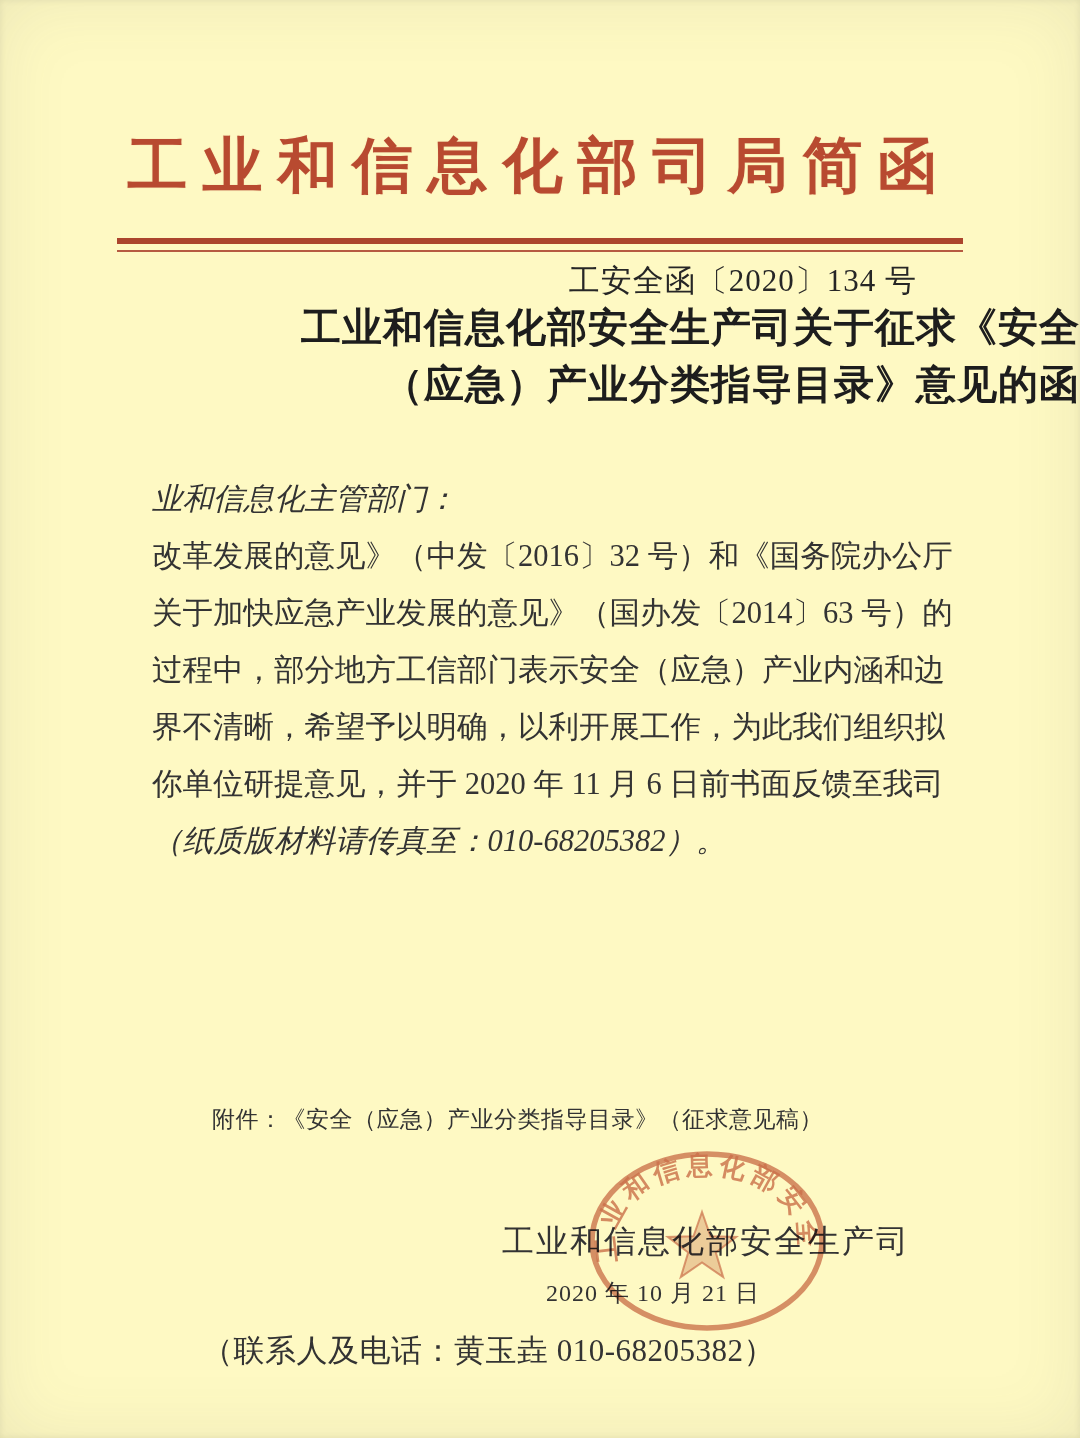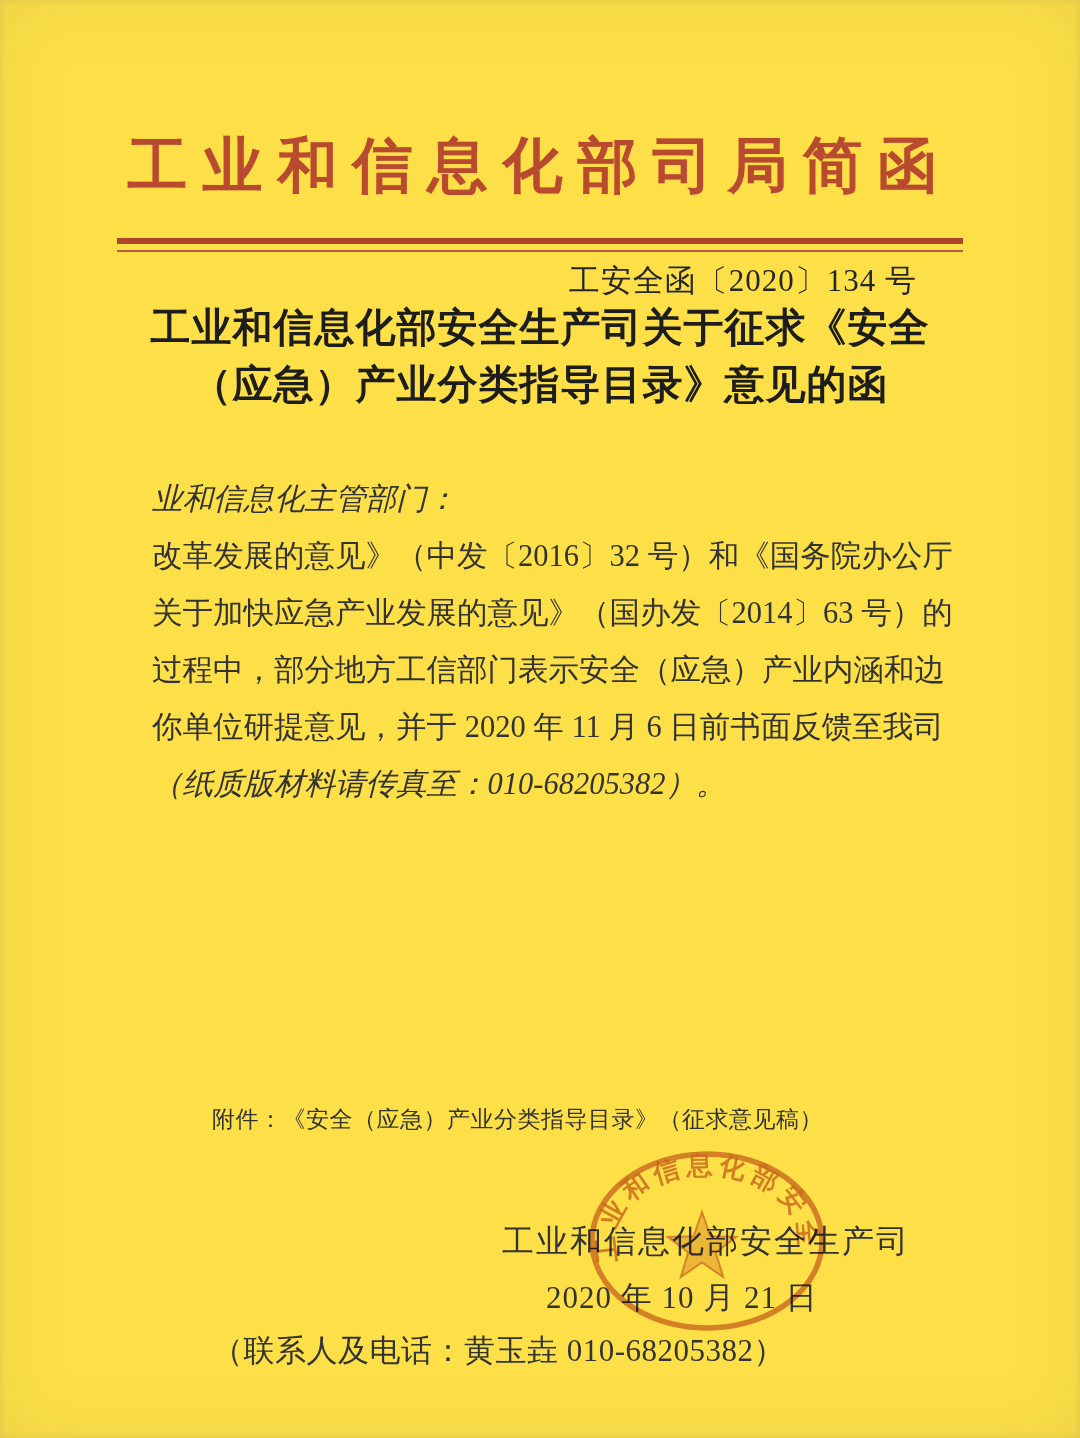--- a/index.html
+++ b/index.html
@@ -1,21 +1,21 @@
 <!DOCTYPE html>
 <html lang="zh"><head>
 <meta charset="utf-8">
 <style>
   html,body{margin:0;padding:0;}
   body{background:#e9e8e6;}
   #page{
     position:relative;
     width:1080px;height:1438px;
     margin:0 auto;
-    background:#fde047;
+    background:#fef9c3;
     box-shadow:inset 0 0 70px rgba(90,85,80,.10), inset 0 0 6px rgba(90,85,80,.12);
     overflow:hidden;
     font-family:"Liberation Serif","DejaVu Serif",serif;
     color:#2f2f2f;
   }
   .letterhead{
     position:absolute;top:126px;left:0;width:100%;
     text-align:center;
     font-size:60px;font-weight:bold;
     letter-spacing:15px;
@@ -31,21 +31,21 @@
     position:absolute;top:250px;left:117px;width:846px;height:2px;
     background:#b65a41;
   }
   .doc-number{
     position:absolute;top:260px;right:163px;
     font-size:31px;color:#262626;
     letter-spacing:1px;white-space:nowrap;
   }
   .doc-title{
     position:absolute;top:299px;left:0;width:100%;
-    text-align:center;
+    text-align:right;
     font-family:"Liberation Sans","DejaVu Sans",sans-serif;
     font-weight:700;
     font-size:40px;line-height:57px;
     color:#1d1d1d;
     letter-spacing:1px;
   }
   .body-block{
     position:absolute;top:471px;left:152px;width:778px;
   }
   .body-line{
@@ -62,24 +62,24 @@
     position:absolute;top:1100px;left:212px;
     font-size:23px;line-height:40px;color:#333;
     letter-spacing:.5px;white-space:nowrap;
   }
   .sig-org{
     position:absolute;top:1220px;left:502px;
     font-size:32px;color:#333;letter-spacing:2px;white-space:nowrap;
   }
   .sig-date{
     position:absolute;top:1277px;left:546px;
-    font-size:31px;color:#333;letter-spacing:1px;white-space:nowrap;
+    font-size:24px;color:#333;letter-spacing:1px;white-space:nowrap;
   }
   .contact{
-    position:absolute;top:1330px;left:212px;
+    position:absolute;top:1330px;left:202px;
     font-size:31px;color:#333;letter-spacing:.5px;white-space:nowrap;
   }
   .seal{
     position:absolute;top:1148px;left:584px;
     width:246px;height:188px;
     mix-blend-mode:multiply;
     opacity:.88;
   }
   .seal text{
     font-family:"Liberation Serif","DejaVu Serif",serif;
@@ -101,20 +101,21 @@
   <div class="doc-title">
     <div>工业和信息化部安全生产司关于征求《安全</div>
     <div>（应急）产业分类指导目录》意见的函</div>
   </div>
 
   <div class="body-block">
     <div class="body-line no-stretch">业和信息化主管部门：</div>
     <div class="body-line">改革发展的意见》（中发〔2016〕32 号）和《国务院办公厅</div>
     <div class="body-line">关于加快应急产业发展的意见》（国办发〔2014〕63 号）的</div>
     <div class="body-line">过程中，部分地方工信部门表示安全（应急）产业内涵和边</div>
+    <div class="body-line">界不清晰，希望予以明确，以利开展工作，为此我们组织拟</div>
     <div class="body-line">你单位研提意见，并于 2020 年 11 月 6 日前书面反馈至我司</div>
     <div class="body-line no-stretch">（纸质版材料请传真至：010-68205382）。</div>
   </div>
 
   <div class="attachment">附件：《安全（应急）产业分类指导目录》（征求意见稿）</div>
 
   <div class="sig-org">工业和信息化部安全生产司</div>
 
   <div class="sig-date">2020 年 10 月 21 日</div>
 

